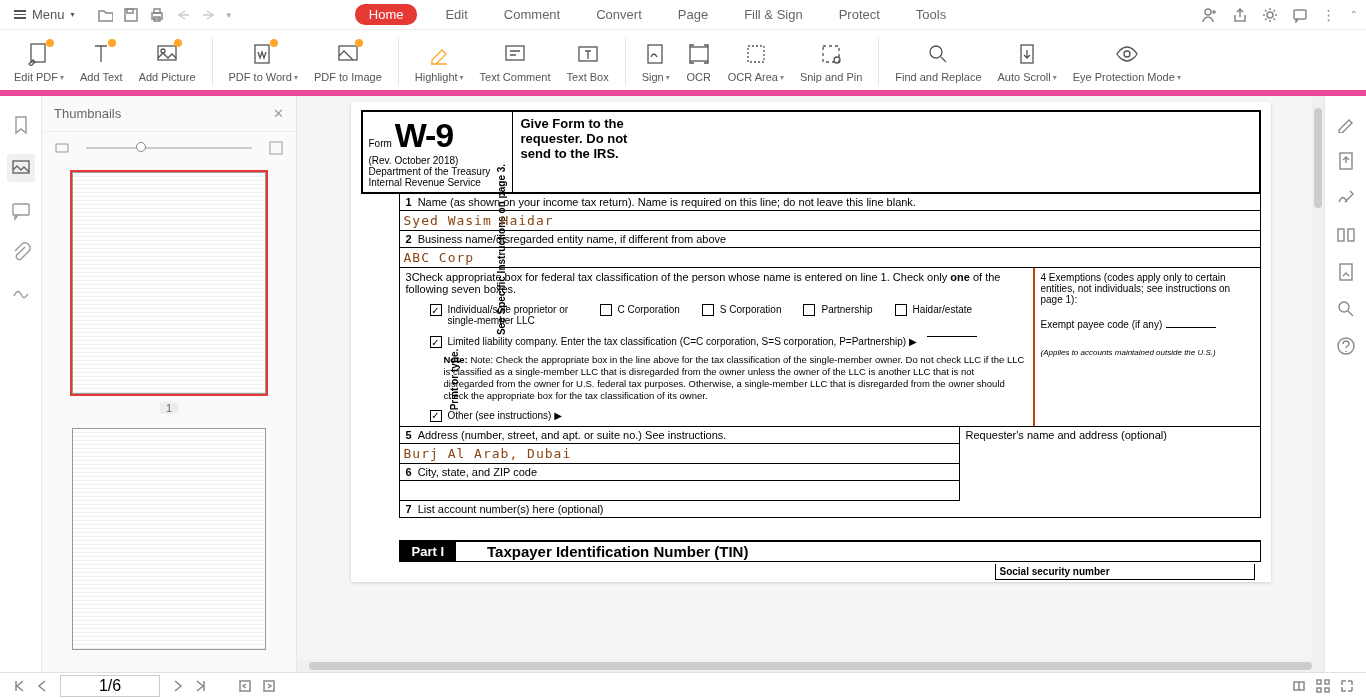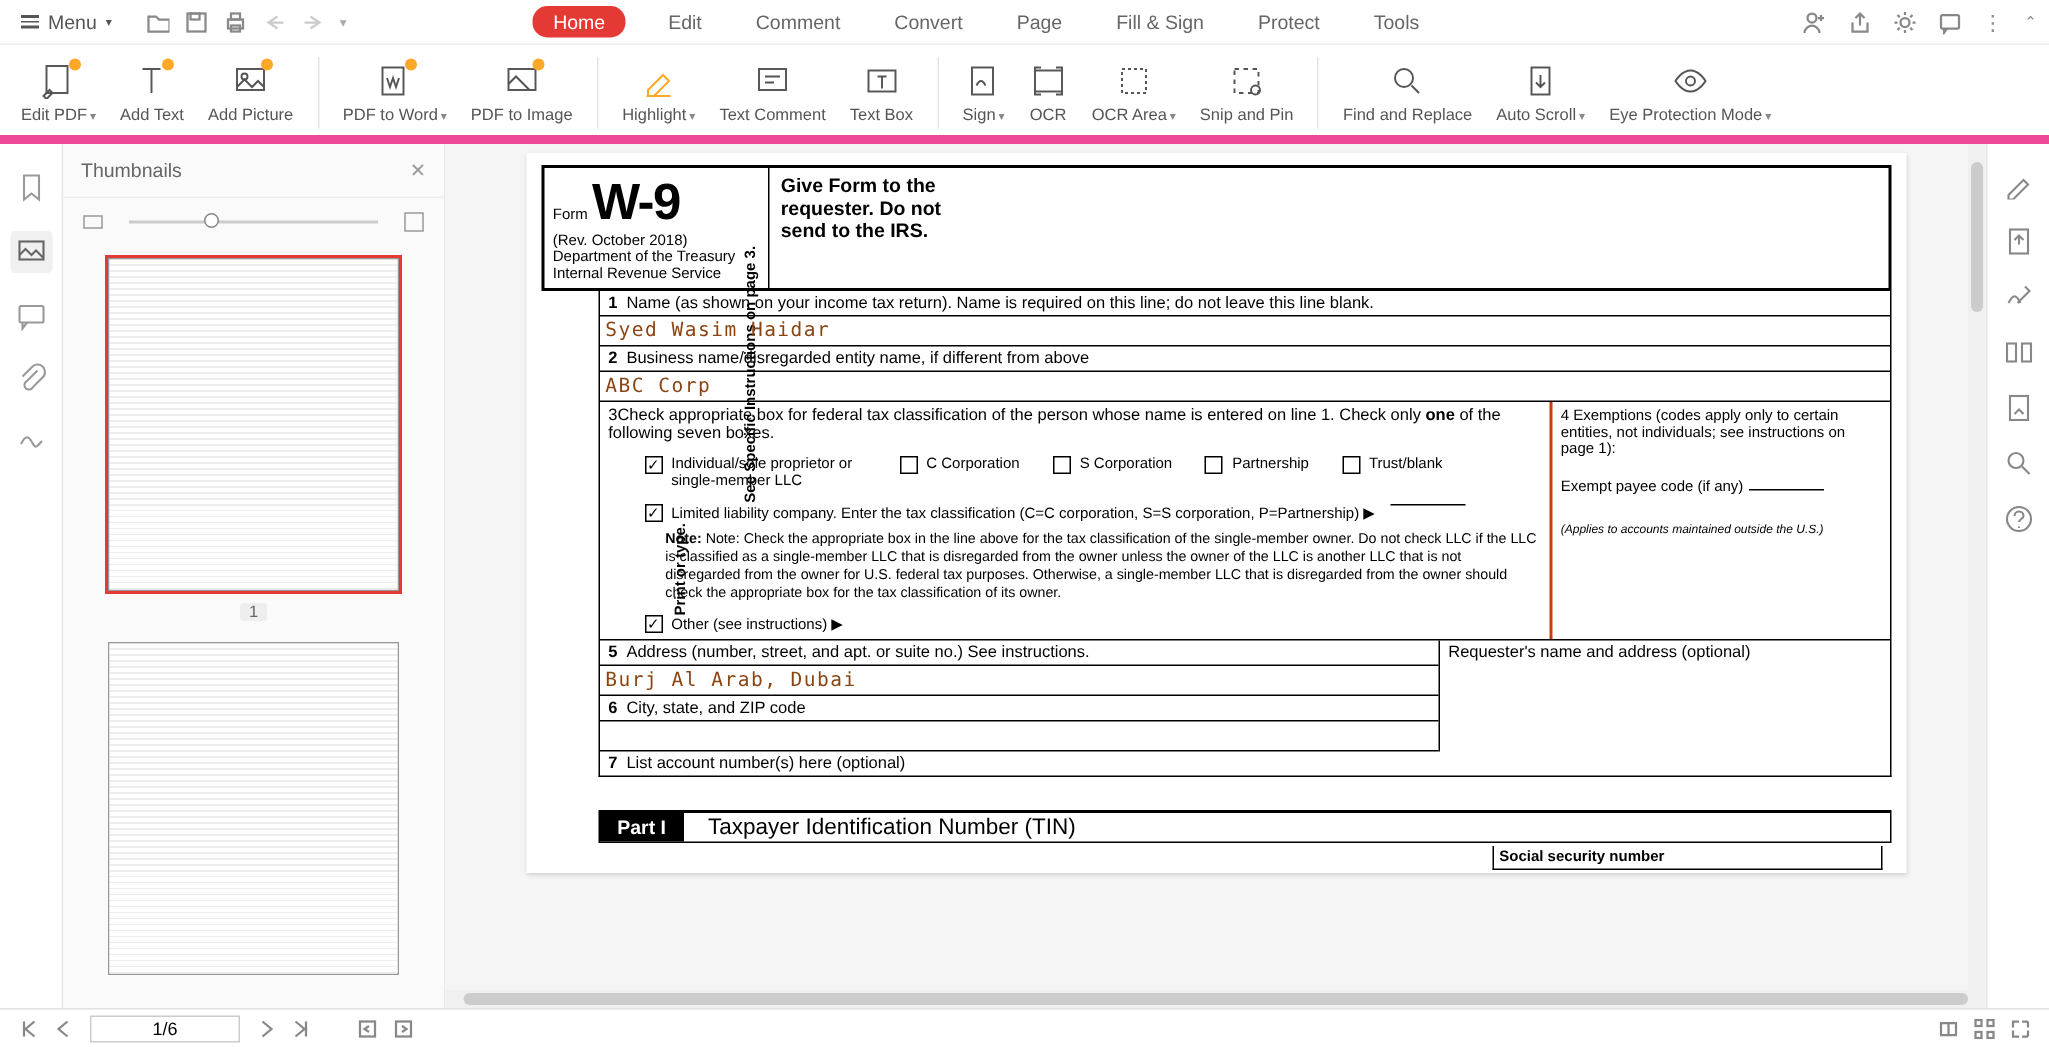--- a/index.html
+++ b/index.html
@@ -73,31 +73,31 @@
 .sideways { position: absolute; left: -38px; top: 50px; transform: rotate(-90deg); transform-origin: center; font-size: 10px; font-weight: 700; white-space: nowrap; width: 280px; text-align: center; }
 .sideways2 { position: absolute; left: -25px; top: 180px; transform: rotate(-90deg); transform-origin: center; font-size: 10px; font-weight: 700; white-space: nowrap; width: 160px; text-align: center; }
 
 .checkrow { display: flex; gap: 22px; padding: 6px 10px 4px 30px; flex-wrap: wrap; align-items: start; }
 .ck { display: flex; gap: 6px; align-items: start; font-size: 10px; }
 .ck .box { width: 12px; height: 12px; border: 1.3px solid #000; flex-shrink: 0; display: flex; align-items: center; justify-content: center; font-size: 10px; }
 .w9-note { font-size: 9.5px; padding: 2px 8px 2px 44px; line-height: 1.25; }
 
 .part-bar { display: flex; align-items: center; border: 1.5px solid #000; border-top: 2px solid #000; margin-top: 22px; }
 .part-lbl { background: #000; color: #fff; font-weight: 700; padding: 2px 12px; font-size: 13px; }
-.part-title { font-weight: 400; font-size: 15px; padding-left: 16px; }
+.part-title { font-weight: 700; font-size: 15px; padding-left: 31px; }
 
 .ex-line { border-bottom: 1px solid #000; display: inline-block; width: 50px; margin-left: 4px; }
 
 .right-rail { width: 42px; border-left: 1px solid #e8e8e8; display: flex; flex-direction: column; align-items: center; padding-top: 18px; gap: 18px; }
 .right-rail svg { width: 19px; height: 19px; stroke: #888; fill: none; stroke-width: 1.4; }
 
 
 .statusbar { height: 26px; border-top: 1px solid #e0e0e0; display: flex; align-items: center; padding: 0 12px; gap: 10px; font-size: 12px; color: #666; }
 .statusbar svg { width: 14px; height: 14px; stroke: #888; fill: none; stroke-width: 1.5; }
-.page-input { border: 1px solid #ccc; width: 100px; text-align: center; font-size: 12px; padding: 1px; }
+.page-input { border: 1px solid #ccc; width: 100px; text-align: center; font-size: 16px; padding: 1px; }
 .statusbar .spacer { flex: 1; }
 .scrollbar-h { position: absolute; bottom: 0; left: 0; right: 0; height: 12px; background: #f0f0f0; }
 .scrollbar-h .sb-thumb { position: absolute; left: 12px; right: 12px; top: 2px; height: 8px; background: #ccc; border-radius: 4px; }
 .scrollbar-v { position: absolute; top: 0; right: 0; bottom: 12px; width: 12px; background: #f0f0f0; }
 .scrollbar-v .sb-thumb { position: absolute; top: 12px; height: 100px; left: 2px; width: 8px; background: #ccc; border-radius: 4px; }
 </style>
 </head>
 <body>
 
 <div class="topbar">
@@ -442,21 +442,21 @@
                   <div class="ck">
                       <span class="box"></span>
                       <span>S Corporation</span>
                     </div>
                   <div class="ck">
                       <span class="box"></span>
                       <span>Partnership</span>
                     </div>
                   <div class="ck">
                       <span class="box"></span>
-                      <span>Trust/blank</span>
+                      <span>Haidar/estate</span>
                     </div>
                 </div>
                 <div class="checkrow" style="padding-top:6px;">
                   <div class="ck">
                       <span class="box">✓</span>
                       <span>Limited liability company. Enter the tax classification (C=C corporation, S=S corporation, P=Partnership) ▶</span>
                       <span class="ex-line"></span>
                     </div>
                 </div>
                 <div class="w9-note"><b>Note:</b> <span>Note: Check the appropriate box in the line above for the tax classification of the single-member owner.  Do not check LLC if the LLC is classified as a single-member LLC that is disregarded from the owner unless the owner of the LLC is another LLC that is not disregarded from the owner for U.S. federal tax purposes. Otherwise, a single-member LLC that is disregarded from the owner should check the appropriate box for the tax classification of its owner.</span></div>

